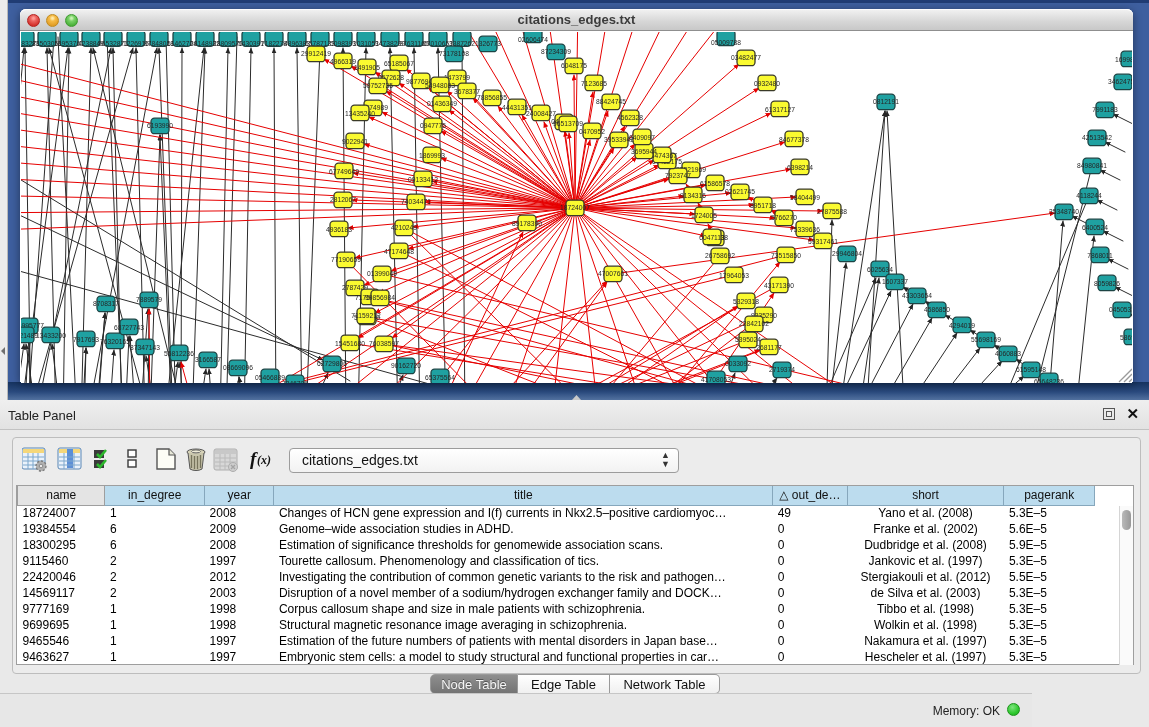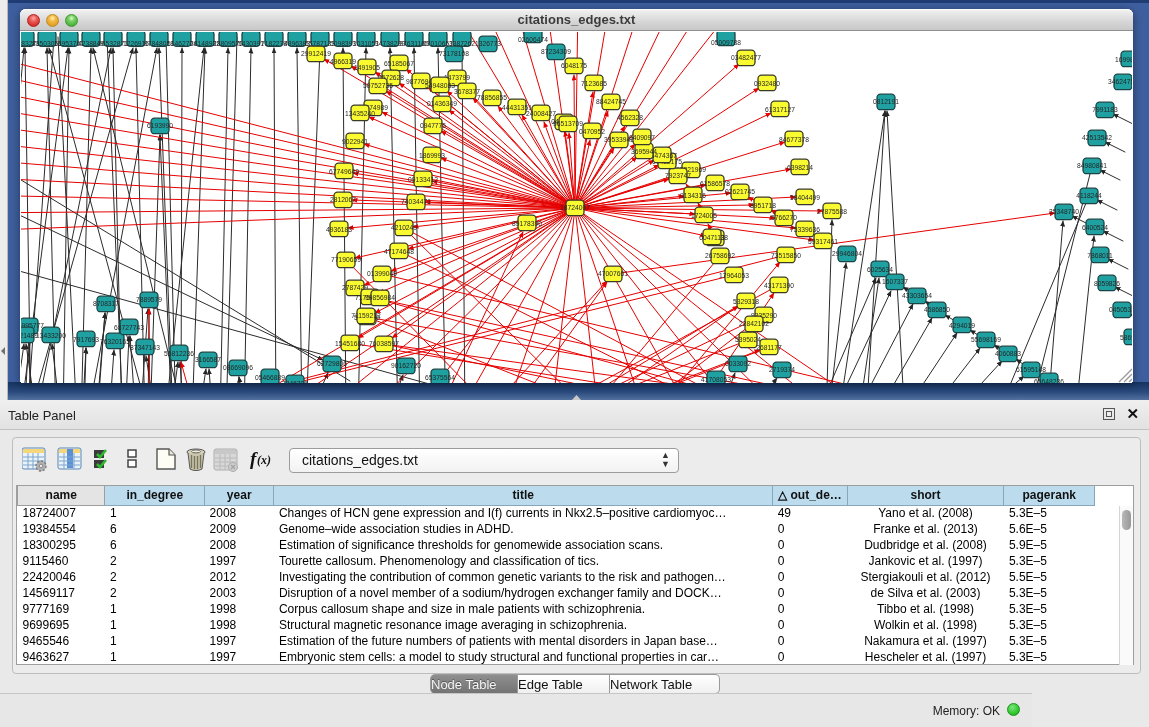--- a/index.html
+++ b/index.html
@@ -26,29 +26,29 @@
 #tpbar .fl{position:absolute;right:34px;top:8px;width:12px;height:12px;border:1px solid #555}
 #tpbar .fl i{position:absolute;left:2px;top:2px;width:6px;height:6px;border:1px solid #555;background:#eee}
 #tpbar .x{position:absolute;right:10px;top:5px;font-size:15px;font-weight:bold;color:#111}
 #panelbox{position:absolute;left:12px;top:37px;width:1129px;height:237px;background:#ececec;border:1px solid #bdbdbd;border-radius:4px}
 #toolbar{position:absolute;left:0;top:0;width:100%;height:47px}
 .ic{position:absolute;top:9px}
 #combo{position:absolute;left:276px;top:10px;width:390px;height:25px;background:linear-gradient(#ffffff,#f2f2f2);border:1px solid #9c9c9c;border-radius:4px;font-size:14px;color:#111;line-height:23px;padding-left:12px}
 #combo .arr{position:absolute;right:4px;top:2px;width:17px;height:19px;font-size:9px;line-height:9px;text-align:center;color:#333}
 #tblwrap{position:absolute;left:3px;top:47px;width:1118px;height:180px;background:#fff;border:1px solid #9e9e9e}
 table{border-collapse:collapse;table-layout:fixed;width:1078px;font-size:12px}
-th{height:19px;background:#bcdcee;border:1px solid #86a7bc;border-top:none;font-weight:bold;font-size:12px;color:#111;padding:0;overflow:hidden;white-space:nowrap}
+th{height:19px;background:#bcdcee;border:1px solid #86a7bc;border-top:none;font-weight:normal;font-size:12px;color:#111;padding:0;overflow:hidden;white-space:nowrap}
 th.c0{background:#e4e4e4;border-color:#9e9e9e}
 td{height:16px;padding:0 0 0 5px;font-size:12px;color:#000;overflow:hidden;white-space:nowrap}
 td.c5{text-align:center;padding:0}
 col.c0{width:87px}col.c1{width:99px}col.c2{width:69px}col.c3{width:496px}col.c4{width:74px}col.c5{width:156px}col.c6{width:90px}
 #vscroll{position:absolute;right:0;top:20px;width:14px;height:159px;background:#fafafa;border-left:1px solid #d5d5d5}
 #vscroll .th{position:absolute;left:2px;top:4px;width:9px;height:20px;border-radius:5px;background:linear-gradient(90deg,#b9b9b9,#989898);}
 #tabs{position:absolute;left:430px;top:274px;height:20px;display:flex;font-size:13px}
-#tabs div{height:20px;line-height:19px;background:linear-gradient(#ffffff,#f0f0f0);border:1px solid #9a9a9a;border-left:none;color:#111}
+#tabs div{height:20px;line-height:19px;text-align:center;background:linear-gradient(#ffffff,#f0f0f0);border:1px solid #9a9a9a;border-left:none;color:#111}
 #tabs div.first{border-left:1px solid #9a9a9a;border-radius:5px 0 0 5px}
 #tabs div.last{border-radius:0 5px 5px 0}
 #tabs div.sel{background:linear-gradient(#8f8f8f,#747474);color:#f5f5f5;text-shadow:0 -1px 0 #555}
 #status{position:absolute;left:0;top:293px;width:1032px;height:34px;background:#e7e7e7;border-top:1px solid #c6c6c6}
 #status .m{position:absolute;right:32px;top:10px;font-size:12px;color:#222}
 #status .dot{position:absolute;right:12px;top:9px;width:13px;height:13px;border-radius:50%;background:radial-gradient(circle at 40% 30%,#7fe57f,#2ec82e 60%,#1da81d);border:1px solid #1a931a}
 </style></head><body>
 <div id="stage">
   <div id="netarea">
     <div class="topline"></div>
@@ -717,21 +717,21 @@
                 <td class="c4">49</td>
                 <td class="c5">Yano et al. (2008)</td>
                 <td class="c6">5.3E–5</td>
               </tr>
               <tr>
                 <td class="c0">19384554</td>
                 <td class="c1">6</td>
                 <td class="c2">2009</td>
                 <td class="c3">Genome–wide association studies in ADHD.</td>
                 <td class="c4">0</td>
-                <td class="c5">Franke et al. (2013)</td>
+                <td class="c5">Franke et al. (2002)</td>
                 <td class="c6">5.6E–5</td>
               </tr>
               <tr>
                 <td class="c0">18300295</td>
                 <td class="c1">6</td>
                 <td class="c2">2008</td>
                 <td class="c3">Estimation of significance thresholds for genomewide association scans.</td>
                 <td class="c4">0</td>
                 <td class="c5">Dudbridge et al. (2008)</td>
                 <td class="c6">5.9E–5</td>

